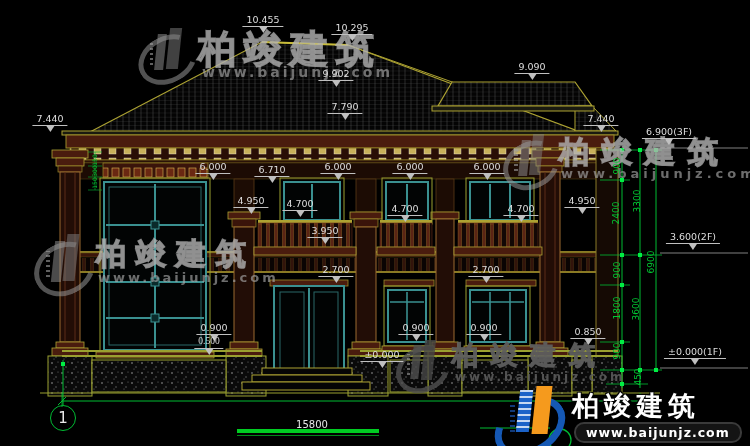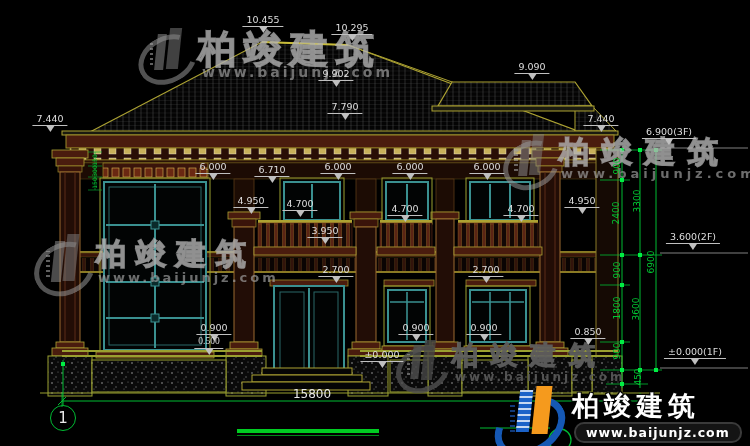--- a/index.html
+++ b/index.html
@@ -9,21 +9,21 @@
   
   #annotations{position:absolute;inset:0;z-index:5;pointer-events:none;}
   .elev{position:absolute;transform:translateX(-50%);text-align:center;color:#dedede;
         font-size:9.5px;line-height:11px;white-space:nowrap;}
   .elev .lbl{display:inline-block;border-bottom:1px solid #c0c0c0;padding:0 4px 1px;}
   .elev .tri{width:0;height:0;margin:0 auto;border:4px solid transparent;border-top:6px solid #c0c0c0;border-bottom:none;}
   .chain{position:absolute;color:#00cc33;font-size:9px;white-space:nowrap;
          transform:translate(-50%,-50%) rotate(-90deg);}
   .smalldim{position:absolute;color:#00cc33;font-size:6px;white-space:nowrap;
          transform:translate(-50%,-50%) rotate(-90deg);}
-  .dim-horiz{position:absolute;color:#e8e8e8;font-size:12px;transform:translateX(-50%);}
+  .dim-horiz{position:absolute;color:#e8e8e8;font-size:10px;transform:translateX(-50%);margin-top:32px;}
   
   .axis-bubble{position:absolute;left:50px;top:405px;width:24px;height:24px;border:1.5px solid #00bb33;
        border-radius:50%;color:#e8e8e8;font-size:15px;line-height:24px;text-align:center;z-index:5;}
   .fig-title{position:absolute;left:238px;top:403px;z-index:5;color:#f2f2f2;font-size:21px;
        font-weight:bold;letter-spacing:1px;white-space:nowrap;}
   .title-underline{position:absolute;left:237px;top:429px;width:142px;height:4px;background:#00cc22;z-index:5;}
   .title-underline2{position:absolute;left:237px;top:435px;width:142px;height:1px;background:#008818;z-index:5;}
   
   .wm{position:absolute;z-index:2;pointer-events:none;}
   .wm .brand{font-weight:bold;white-space:nowrap;color:rgba(125,125,125,0.32);

